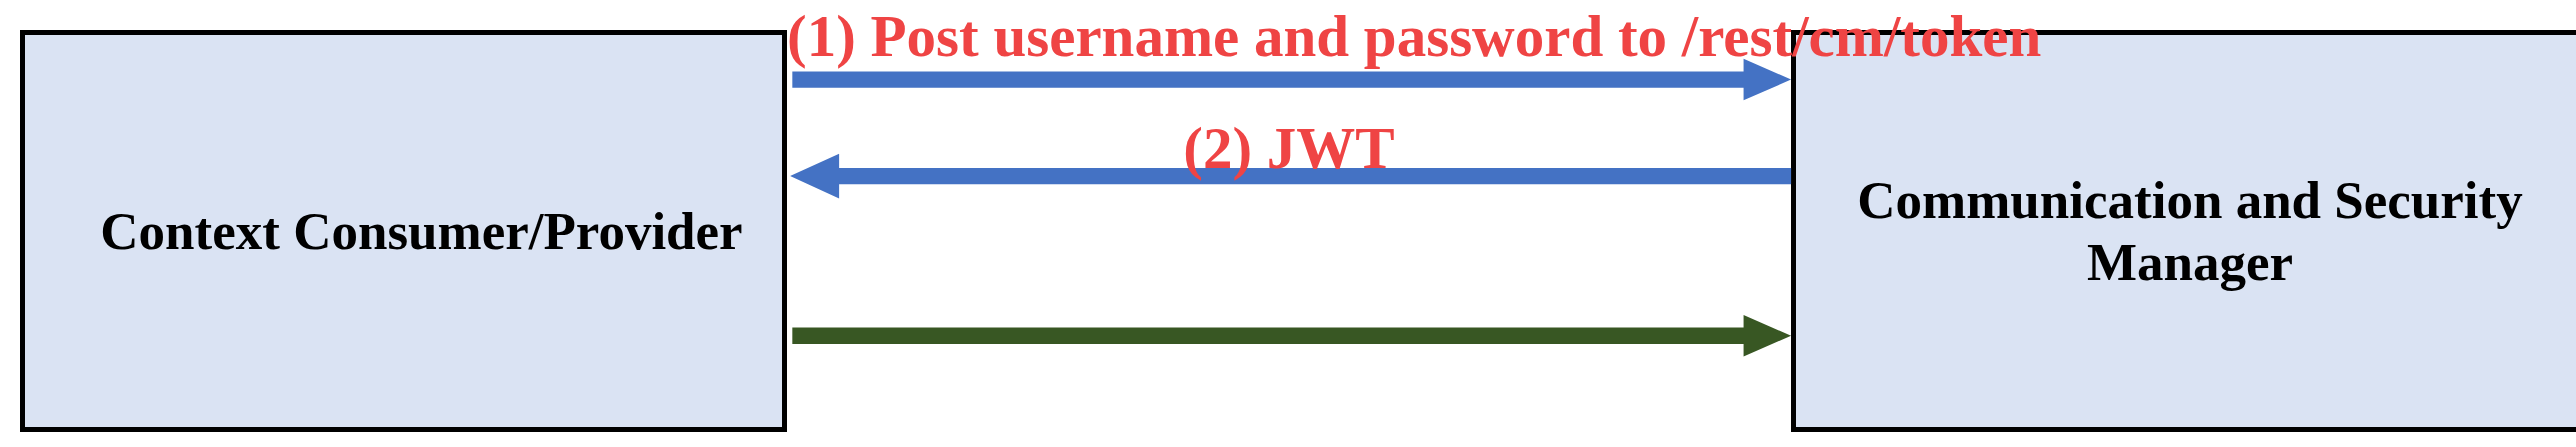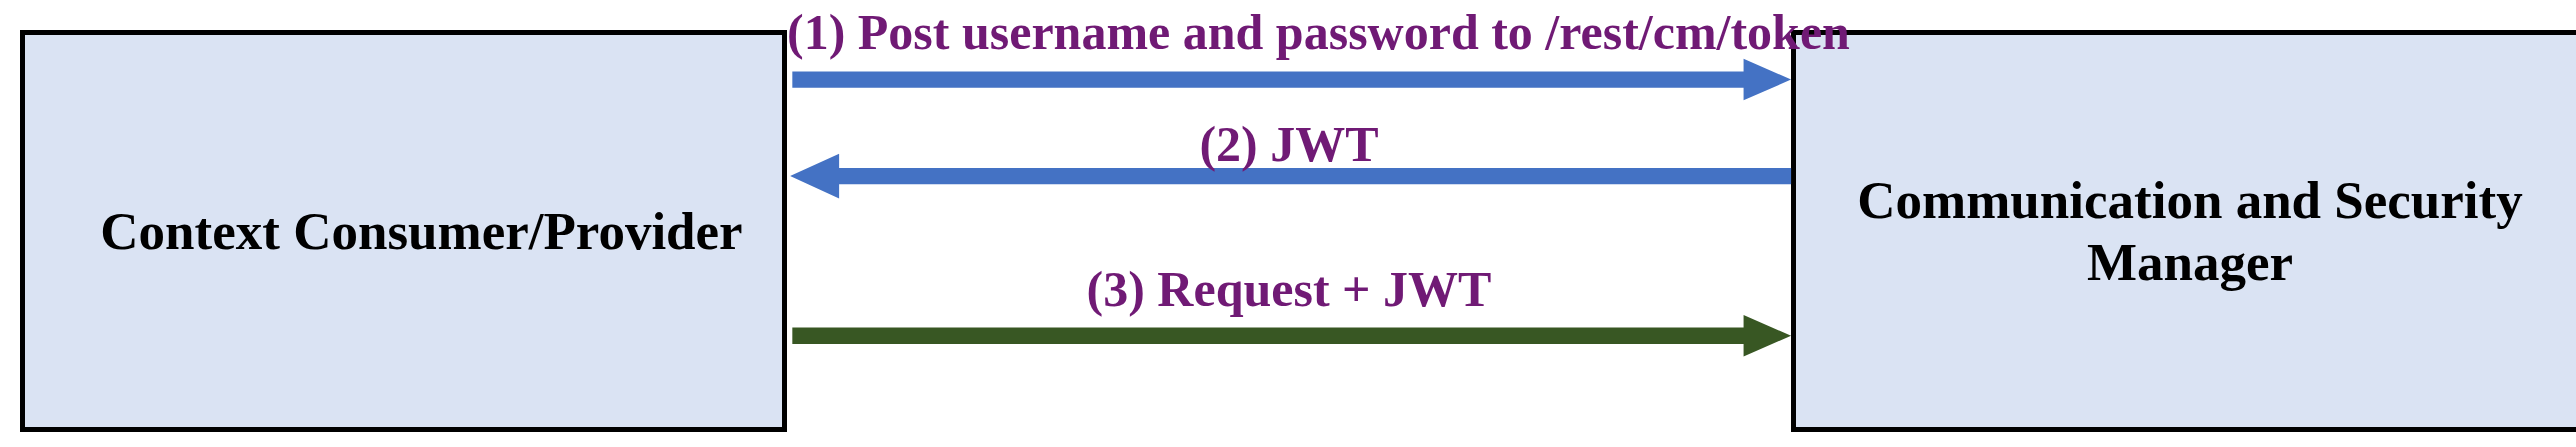--- a/index.html
+++ b/index.html
@@ -33,23 +33,23 @@
   .arrow-layer {
     position: absolute; left: 0; top: 0;
     width: 2576px; height: 448px;
   }
   .flow-label {
     position: absolute;
     left: 787px;
     width: 1004px;
     text-align: center;
     font-weight: bold;
-    font-size: 50px;
+    font-size: 59px;
     line-height: 1;
-    color: #701a75;
+    color: #ef4444;
     white-space: nowrap;
   }
   .label-1 { top: 7.4px; }
   .label-2 { top: 119px; }
   .label-3 { top: 264px; }
 </style>
 </head>
 <body>
 
 <div class="canvas">
@@ -65,16 +65,15 @@
   <svg class="arrow-layer" viewBox="0 0 3469 603">
     <polygon points="1067,96 2348,96 2348,79 2412,107 2348,135 2348,118 1067,118" fill="#4472c4"></polygon>
     <polygon points="2412,226 1130,226 1130,207 1064,237 1130,267 1130,248 2412,248" fill="#4472c4"></polygon>
     <polygon points="1067,441 2348,441 2348,424 2412,452 2348,480 2348,463 1067,463" fill="#385723"></polygon>
   </svg>
 
   <div class="flow-label label-1">(1) Post username and password to /rest/cm/token</div>
 
   <div class="flow-label label-2">(2) JWT</div>
 
-  <div class="flow-label label-3">(3) Request + JWT</div>
 
 </div>
 
 
 </body></html>

